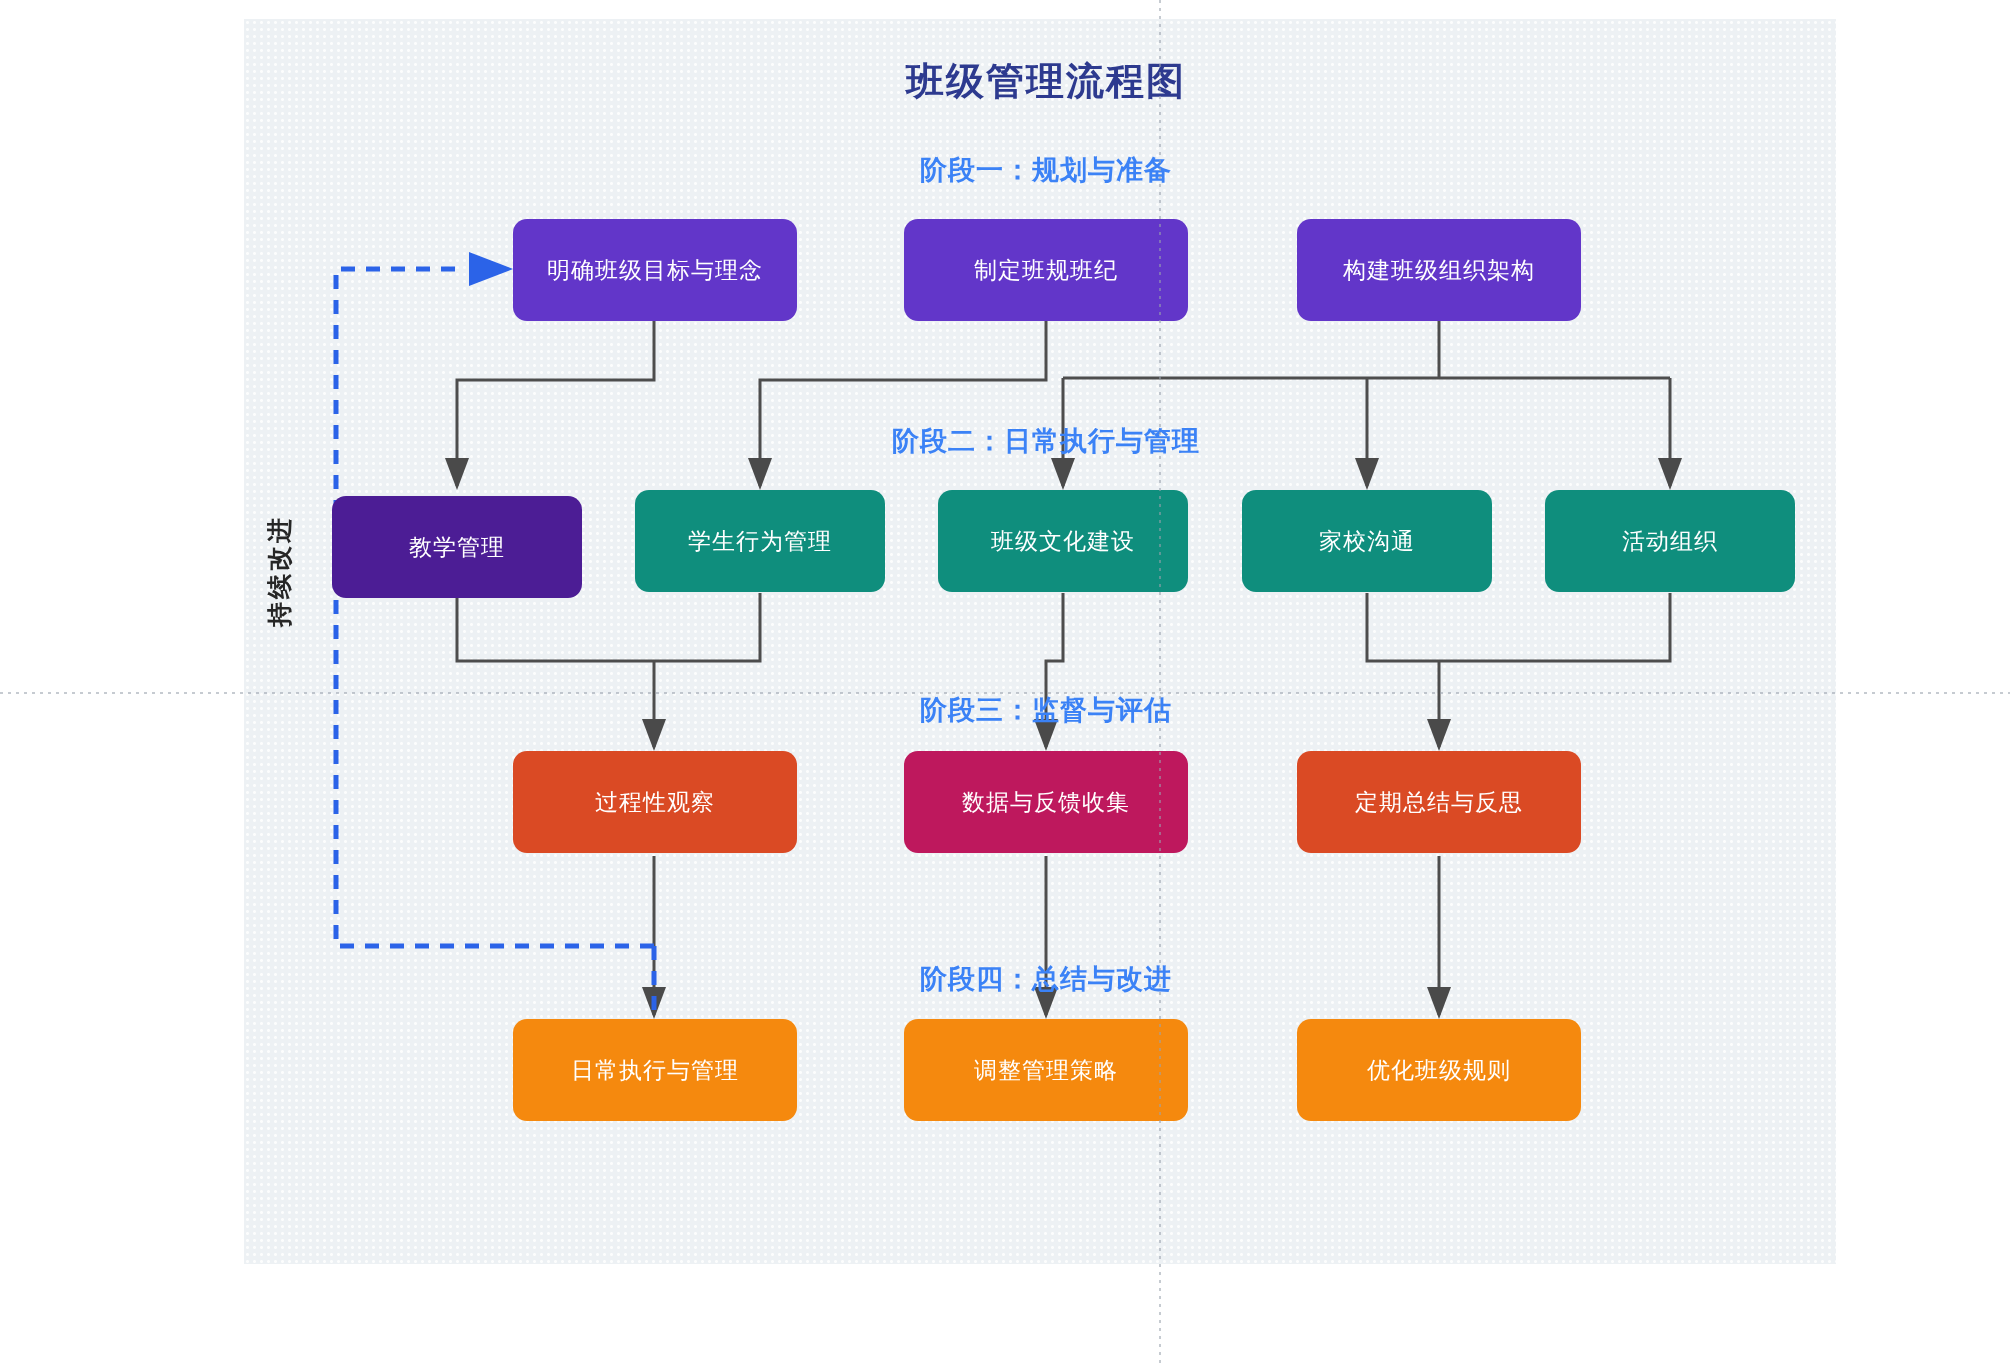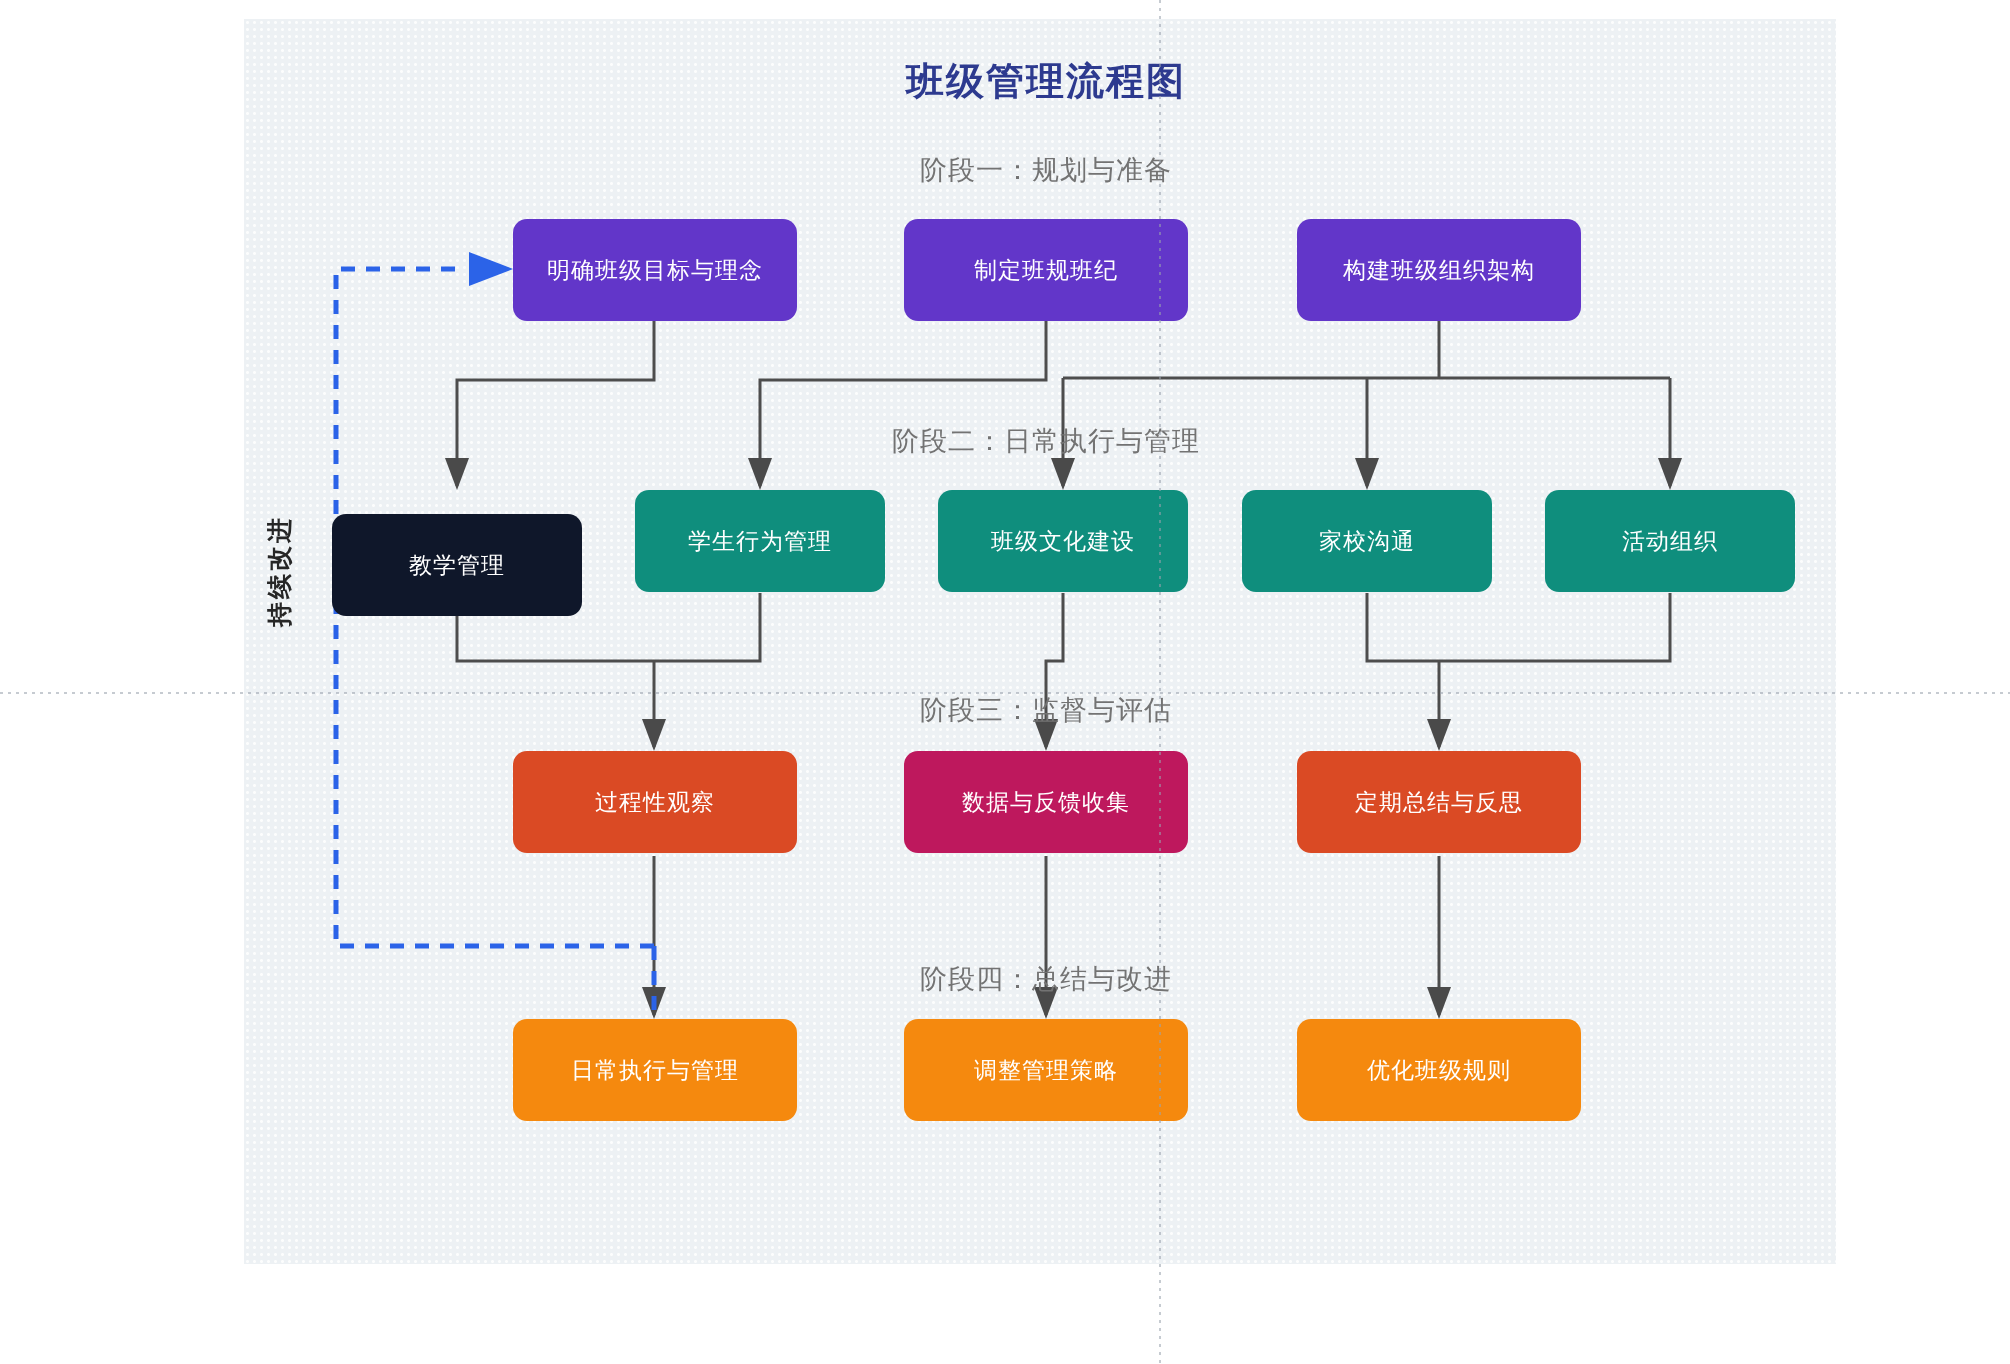--- a/index.html
+++ b/index.html
@@ -22,21 +22,21 @@
   .fb{stroke:#2b63e8;stroke-width:5;fill:none;stroke-dasharray:14 11;}
   .fb-arrow{fill:#2b63e8;stroke:none;}
   .guide{stroke:#9aa3ad;stroke-width:1.5;stroke-dasharray:3 5;opacity:.75;}
 
   .page-title{
     position:absolute;left:646px;top:56px;width:800px;text-align:center;
     font-size:38px;font-weight:bold;color:#2d3a8f;letter-spacing:2px;
   }
   .stage-label{
     position:absolute;width:600px;text-align:center;
-    font-size:27px;font-weight:normal;color:#737373;letter-spacing:1px;
+    font-size:27px;font-weight:bold;color:#3b82f6;letter-spacing:1px;
   }
   .node{
     position:absolute;height:102px;border-radius:14px;
     display:flex;align-items:center;justify-content:center;
     color:#ffffff;font-size:23px;letter-spacing:1px;
     box-sizing:border-box;text-align:center;
   }
   .side-label{
     position:absolute;left:279px;top:627px;width:0;height:0;overflow:visible;
   }
@@ -100,21 +100,21 @@
   <div class="stage-label" style="left:746px;top:961px;">阶段四：总结与改进</div>
 
   <div class="side-label">
     <div>持续改进</div>
   </div>
 
   <div class="node" style="left: 513px; top: 219px; width: 284px; background-color: rgb(98, 54, 201);">明确班级目标与理念</div>
   <div class="node" style="left: 904px; top: 219px; width: 284px; background-color: rgb(98, 54, 201);">制定班规班纪</div>
   <div class="node" style="left: 1297px; top: 219px; width: 284px; background-color: rgb(98, 54, 201);">构建班级组织架构</div>
 
-  <div class="node" style="left: 332px; top: 514px; width: 250px; background-color: #0f172a;">教学管理</div>
+  <div class="node" style="left: 332px; top: 496px; width: 250px; background-color: #4c1d95;">教学管理</div>
   <div class="node" style="left: 635px; top: 490px; width: 250px; background-color: rgb(15, 142, 125);">学生行为管理</div>
   <div class="node" style="left: 938px; top: 490px; width: 250px; background-color: rgb(15, 142, 125);">班级文化建设</div>
   <div class="node" style="left: 1242px; top: 490px; width: 250px; background-color: rgb(15, 142, 125);">家校沟通</div>
   <div class="node" style="left: 1545px; top: 490px; width: 250px; background-color: rgb(15, 142, 125);">活动组织</div>
 
   <div class="node" style="left: 513px; top: 751px; width: 284px; background-color: rgb(218, 74, 36);">过程性观察</div>
   <div class="node" style="left: 904px; top: 751px; width: 284px; background-color: #be185d;">数据与反馈收集</div>
   <div class="node" style="left: 1297px; top: 751px; width: 284px; background-color: rgb(218, 74, 36); text-align: right;">定期总结与反思</div>
 
   <div class="node" style="left: 513px; top: 1019px; width: 284px; background-color: rgb(245, 137, 14);">日常执行与管理</div>

